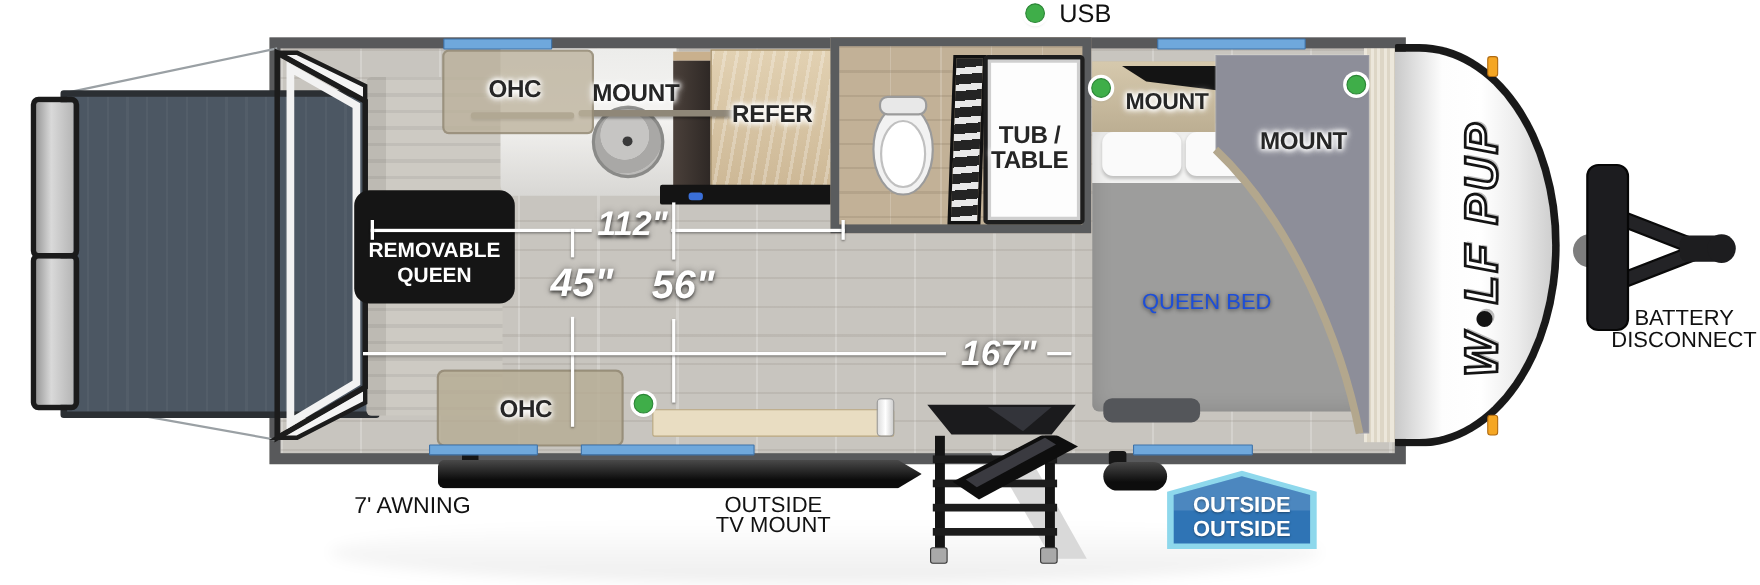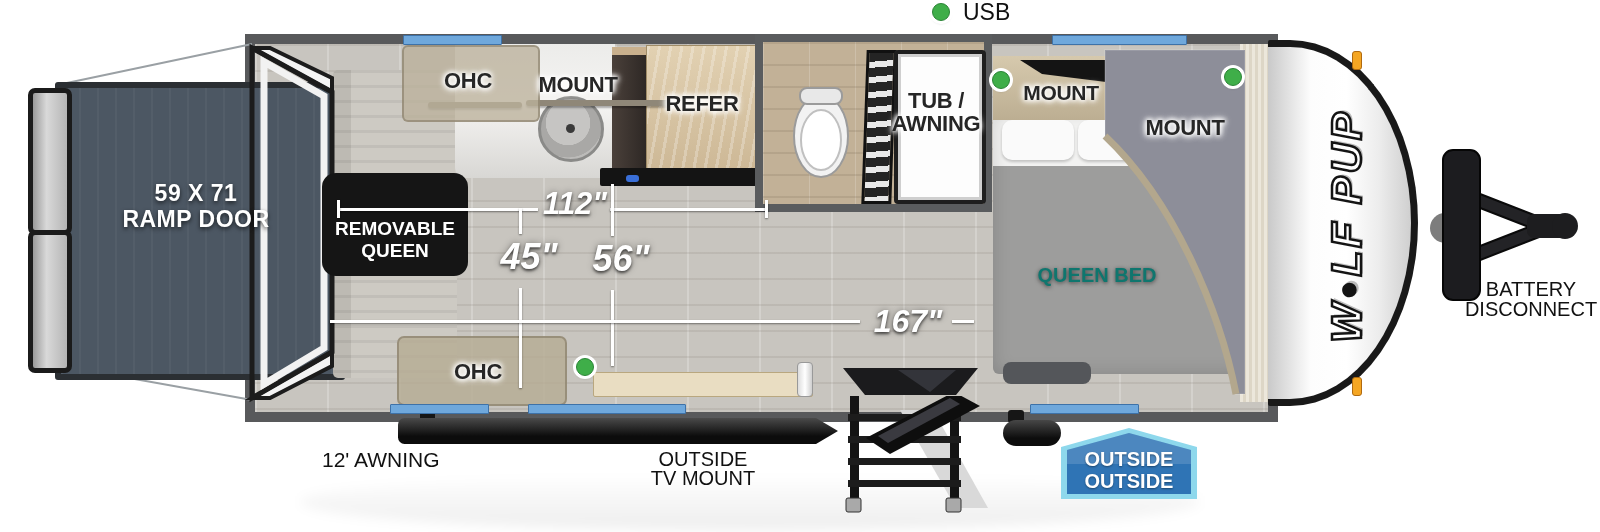--- a/index.html
+++ b/index.html
@@ -89,25 +89,25 @@
   #tv-bench{left:593px;top:372px;width:218px;height:23px;background:#e9ddc2;border:1px solid #b9a77f;
     border-radius:2px;z-index:3;}
   #lamp{left:797px;top:362px;width:14px;height:33px;background:linear-gradient(90deg,#ddd,#fff 50%,#cfcfcf);
     border-radius:4px;z-index:4;border:1px solid #999;}
   #ohc-bottom-box{left:397px;top:336px;width:166px;height:66px;background:rgba(182,172,148,.82);
     border:2px solid rgba(120,110,90,.5);border-radius:7px;z-index:5;}
 
   
   .room-label{z-index:8;color:#262626;font-weight:bold;letter-spacing:-.3px;
     text-shadow:0 0 5px #fff,0 0 5px #fff,0 0 9px #fff,0 1px 7px #fff;}
-  .light-label{z-index:8;color:#0f766e;font-weight:bold;text-shadow:0 1px 4px rgba(0,0,0,.6);text-align:right;}
+  .light-label{z-index:8;color:#1d4ed8;font-weight:normal;text-shadow:0 1px 4px rgba(0,0,0,.6);text-align:right;}
   #lbl-ohc-top{left:418px;top:68px;width:100px;font-size:22px;}
   #lbl-micro{left:528px;top:72px;width:100px;font-size:22px;}
   #lbl-refer{left:652px;top:91px;width:100px;font-size:22px;}
-  #lbl-tubshower{left:876px;top:89px;width:120px;font-size:22px;line-height:23px;}
+  #lbl-tubshower{left:876px;top:111px;width:120px;font-size:22px;line-height:23px;}
   #lbl-shelf{left:1011px;top:81px;width:100px;font-size:21px;}
   #lbl-bunk{left:1135px;top:115px;width:100px;font-size:22px;}
   #lbl-queen{left:1022px;top:264px;width:150px;font-size:20px;}
   #lbl-ohc-bottom{left:428px;top:359px;width:100px;font-size:22px;}
 
   
   .dim-line{background:#fff;z-index:9;box-shadow:0 1px 2px rgba(0,0,0,.45);}
   .dim-label{z-index:10;color:#fff;font-style:italic;font-weight:bold;
     text-shadow:0 2px 3px rgba(0,0,0,.6),0 0 7px rgba(0,0,0,.35);}
   #dim112-a{left:337px;top:208px;width:201px;height:3px;}
@@ -178,24 +178,20 @@
     <line x1="62" y1="366" x2="252" y2="400" stroke="#9aa0a4" stroke-width="2"></line>
   </svg>
   <div class="abs" id="ramp-panel"></div>
   <div class="abs bumper" id="bumper-top"></div>
   <div class="abs bumper" id="bumper-bot"></div>
   <svg class="abs" id="door-frame" viewBox="0 0 110 380">
     <polygon points="12,14 92,58 92,318 12,364 30,364 92,332 92,44 30,14" fill="#f4f4f4" stroke="#1c1c1c" stroke-width="4" fill-rule="evenodd"></polygon>
     <polygon points="12,14 92,58 92,318 12,364" fill="none" stroke="#1c1c1c" stroke-width="5"></polygon>
     <polygon points="24,28 84,62 84,314 24,350" fill="none" stroke="#f2f2f2" stroke-width="7"></polygon>
   </svg>
-  <div class="abs ctr" id="ramp-label">
-    <span>59 X 71</span>
-    <span>RAMP DOOR</span>
-  </div>
 
   <div class="abs" id="sofa"></div>
   <div class="abs" id="counter"></div>
   <div class="abs" id="sink"></div>
   <div class="abs" id="sink-drain"></div>
   <div class="abs" id="handle-bar-1"></div>
   <div class="abs" id="handle-bar-2"></div>
   <div class="abs" id="ohc-top-box"></div>
   <div class="abs" id="range"></div>
   <div class="abs" id="refer"></div>
@@ -205,21 +201,21 @@
   <div class="abs" id="bathroom"></div>
   <svg class="abs" id="toilet" viewBox="0 0 58 92">
     <ellipse cx="29" cy="50" rx="27" ry="41" fill="#f2f2f2" stroke="#9b9b9b" stroke-width="2"></ellipse>
     <ellipse cx="29" cy="54" rx="20" ry="30" fill="#ffffff" stroke="#c0c0c0" stroke-width="2"></ellipse>
     <rect x="8" y="2" width="42" height="16" rx="7" fill="#e8e8e8" stroke="#9b9b9b" stroke-width="2"></rect>
   </svg>
   <div class="abs" id="shower-door"></div>
   <div class="abs" id="tub"></div>
   <div class="abs ctr room-label" id="lbl-tubshower">
     <span>TUB /</span>
-    <span>AWNING</span>
+    <span>TABLE</span>
   </div>
 
   <div class="abs" id="queen-bed"></div>
   <div class="abs pillow" id="pillow-1"></div>
   <div class="abs pillow" id="pillow-2"></div>
   <div class="abs" id="shelf"></div>
   <svg class="abs" id="tv-wedge" viewBox="0 0 92 26">
     <polygon points="6,2 92,2 92,24 28,16" fill="#141414"></polygon>
   </svg>
   <svg class="abs" id="bunk-svg" viewBox="0 0 145 352">
@@ -275,21 +271,21 @@
   <div class="abs usb-dot" id="usb-legend-dot"></div>
   <div class="abs" id="usb-legend-text">USB</div>
   <div class="abs usb-dot" id="usb-dot-1"></div>
   <div class="abs usb-dot" id="usb-dot-2"></div>
   <div class="abs usb-dot" id="usb-dot-3"></div>
 
   <div class="abs" id="awning-stub"></div>
   <div class="abs" id="awning"></div>
   <div class="abs" id="awning-right-stub"></div>
   <div class="abs" id="awning-right"></div>
-  <div class="abs" id="lbl-awning">12' AWNING</div>
+  <div class="abs" id="lbl-awning">7' AWNING</div>
   <div class="abs ctr" id="lbl-tvmount">
     <span>OUTSIDE</span>
     <span>TV MOUNT</span>
   </div>
   <svg class="abs" id="steps-svg" viewBox="0 0 160 126">
     <polygon points="95,14 150,112 118,112 62,14" fill="#d9d9d9"></polygon>
     <rect x="12" y="0" width="9" height="104" fill="#141414"></rect>
     <rect x="112" y="0" width="9" height="104" fill="#141414"></rect>
     <rect x="10" y="18" width="113" height="7" fill="#1c1c1c"></rect>
     <rect x="10" y="40" width="113" height="7" fill="#1c1c1c"></rect>

